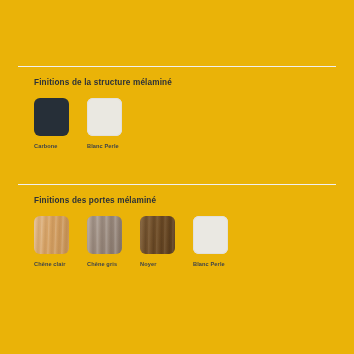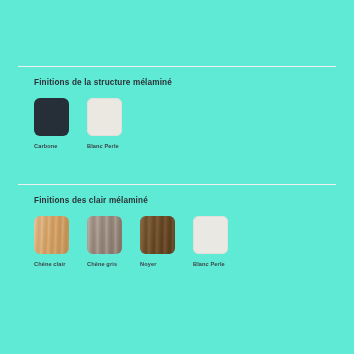--- a/index.html
+++ b/index.html
@@ -13,21 +13,21 @@
     font-family: "Liberation Sans", sans-serif;
     overflow: hidden;
     position: relative;
   }
 
   .page {
     position: absolute;
     top: 0; left: 0;
     width: 354px;
     height: 354px;
-    background: #5eead4;
+    background: #eab308;
   }
 
   .section {
     position: absolute;
     left: 0;
     width: 354px;
   }
   #section-structure { top: 66px; }
   #section-portes    { top: 184px; }
 
@@ -135,21 +135,21 @@
       <div class="swatch-item">
         <div class="swatch-chip bordered" style="background-color: rgb(234, 232, 225);"></div>
         <div class="swatch-label">Blanc Perle</div>
       </div>
 
     </div>
   </div>
 
   <div class="section" id="section-portes">
     <div class="divider"></div>
-    <div class="section-title">Finitions des clair mélaminé</div>
+    <div class="section-title">Finitions des portes mélaminé</div>
     <div class="swatch-row">
 
       <div class="swatch-item">
         <div class="swatch-chip" style="background-color: rgb(213, 161, 100);">
           <div class="grain oak-light"></div>
         </div>
         <div class="swatch-label">Chêne clair</div>
       </div>
 
       <div class="swatch-item">

